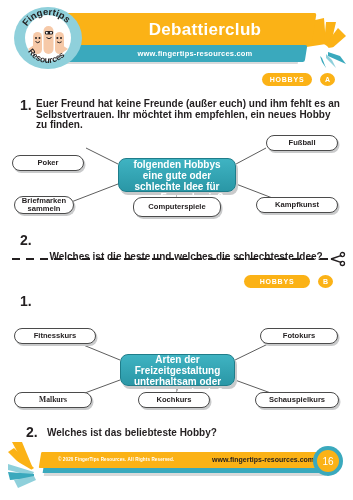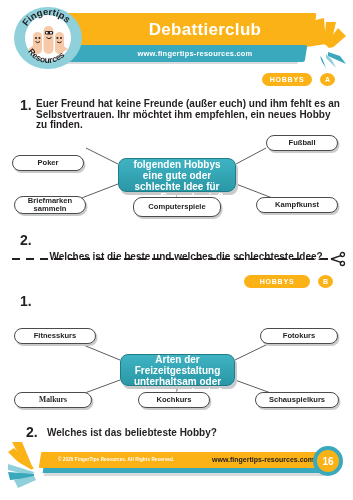--- a/index.html
+++ b/index.html
@@ -224,21 +224,21 @@
     border-radius: 50%;
     background: #3aa9bd;
   }
   .page-inner {
     position: absolute;
     left: 317px; top: 18px;
     width: 22px; height: 22px;
     border-radius: 50%;
     background: #fbb216;
     display: flex; align-items: center; justify-content: center;
-    font-size: 10px; font-weight: bold; color: #ffffff;
+    font-size: 10px; font-weight: normal; color: #ffffff;
   }
 </style>
 </head>
 <body>
 
 <div class="header">
 
   <div class="hdr-burst">
     <svg width="56" height="56" viewBox="0 0 56 56">
       <polygon points="2,10 28,4 30,30 4,34" fill="#fbb216"></polygon>
@@ -305,21 +305,21 @@
     <line x1="66" y1="78" x2="118" y2="58" stroke="#4b4b4b" stroke-width="0.9"></line>
     <line x1="177" y1="78" x2="177" y2="66" stroke="#4b4b4b" stroke-width="0.9"></line>
     <line x1="288" y1="78" x2="236" y2="58" stroke="#4b4b4b" stroke-width="0.9"></line>
   </svg>
 
   <div class="node" style="left:12px; top:9px; width:72px; height:16px;margin-top:20px;">Poker</div>
   <div class="node" style="left:266px; top:9px; width:72px; height:16px;">Fußball</div>
 
   <div class="center-box" style="left:118px; top:32px; width:118px; height:34px;">Warum könnten die folgenden Hobbys eine gute oder schlechte Idee für euren Freund sein?</div>
 
-  <div class="node" style="left:14px; top:70px; width:72px; height:18px;">Briefmarken sammeln</div>
+  <div class="node" style="left:14px; top:70px; width:60px; height:18px;">Briefmarken sammeln</div>
   <div class="node" style="left:133px; top:71px; width:88px; height:20px;">Computerspiele</div>
   <div class="node" style="left:256px; top:71px; width:82px; height:16px;">Kampfkunst</div>
 </div>
 
 <div class="q-num" style="left:20px; top:232px;">2.</div>
 <div class="q-text" style="left:36px; top:252px; width:300px;text-align:center;">Welches ist die beste und welches die schlechteste Idee?</div>
 
 <div class="cutline"></div>
 <div class="scissors">
   <svg width="16" height="16" viewBox="0 0 16 16">

